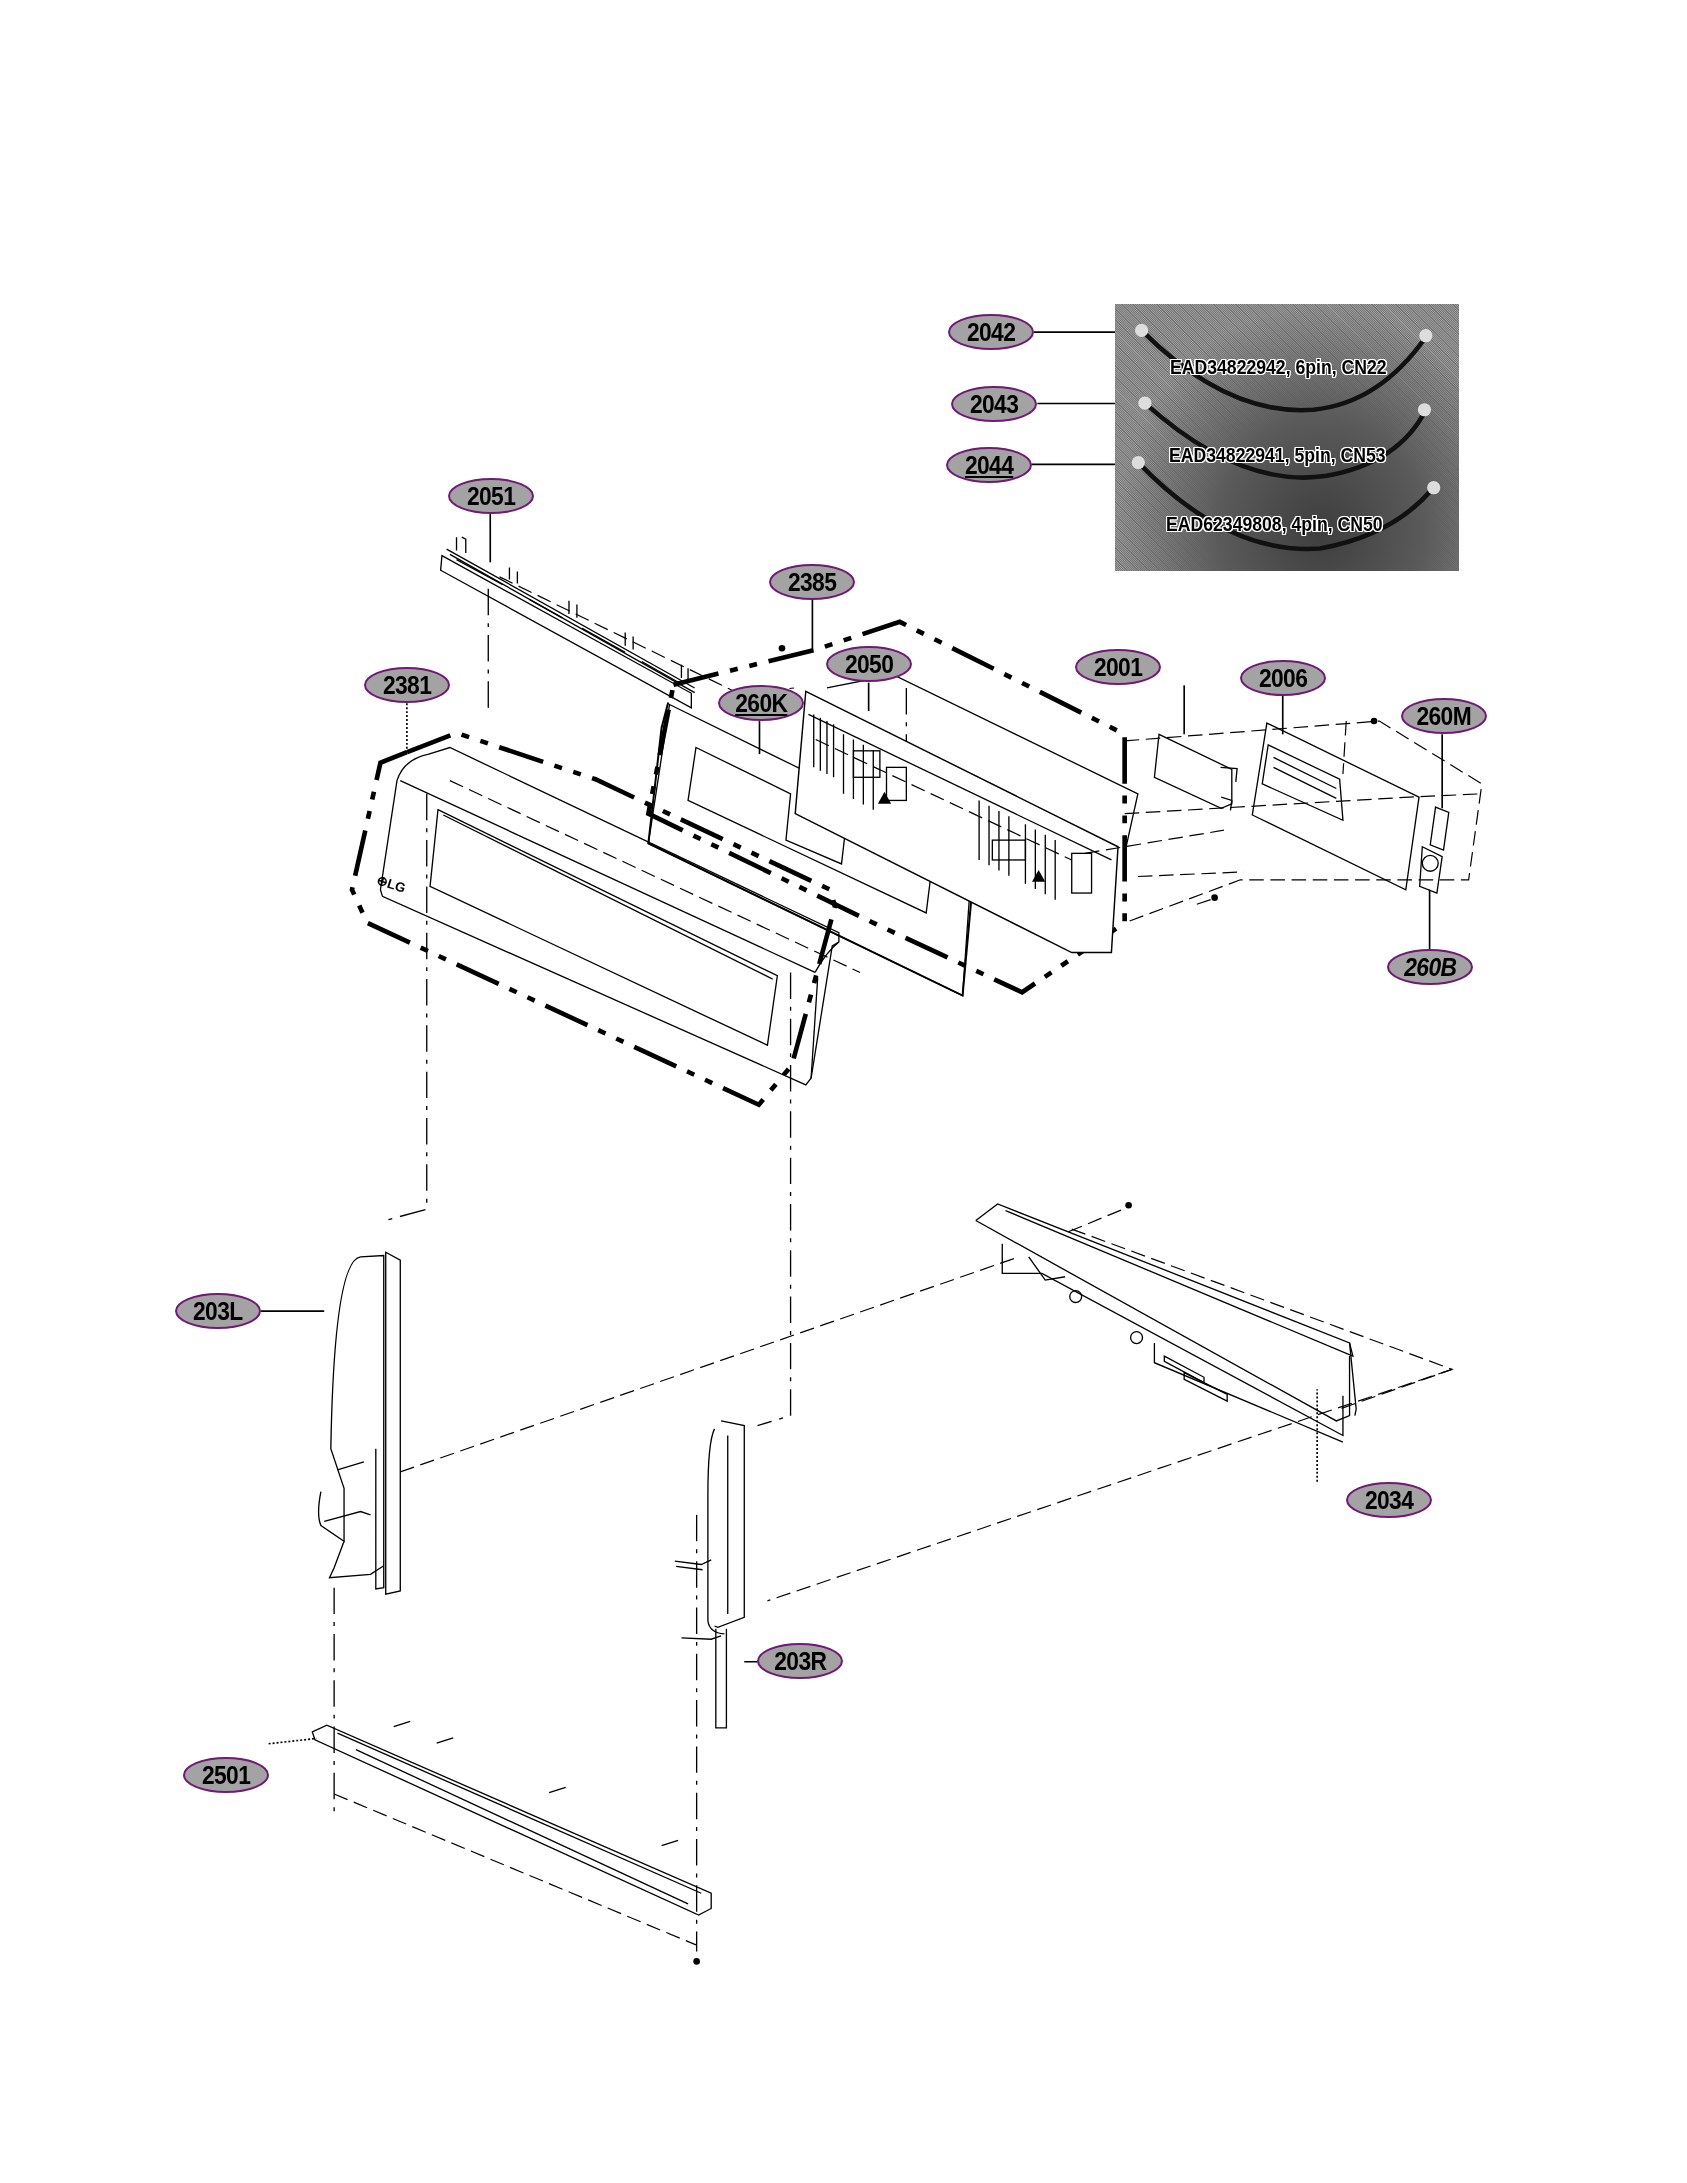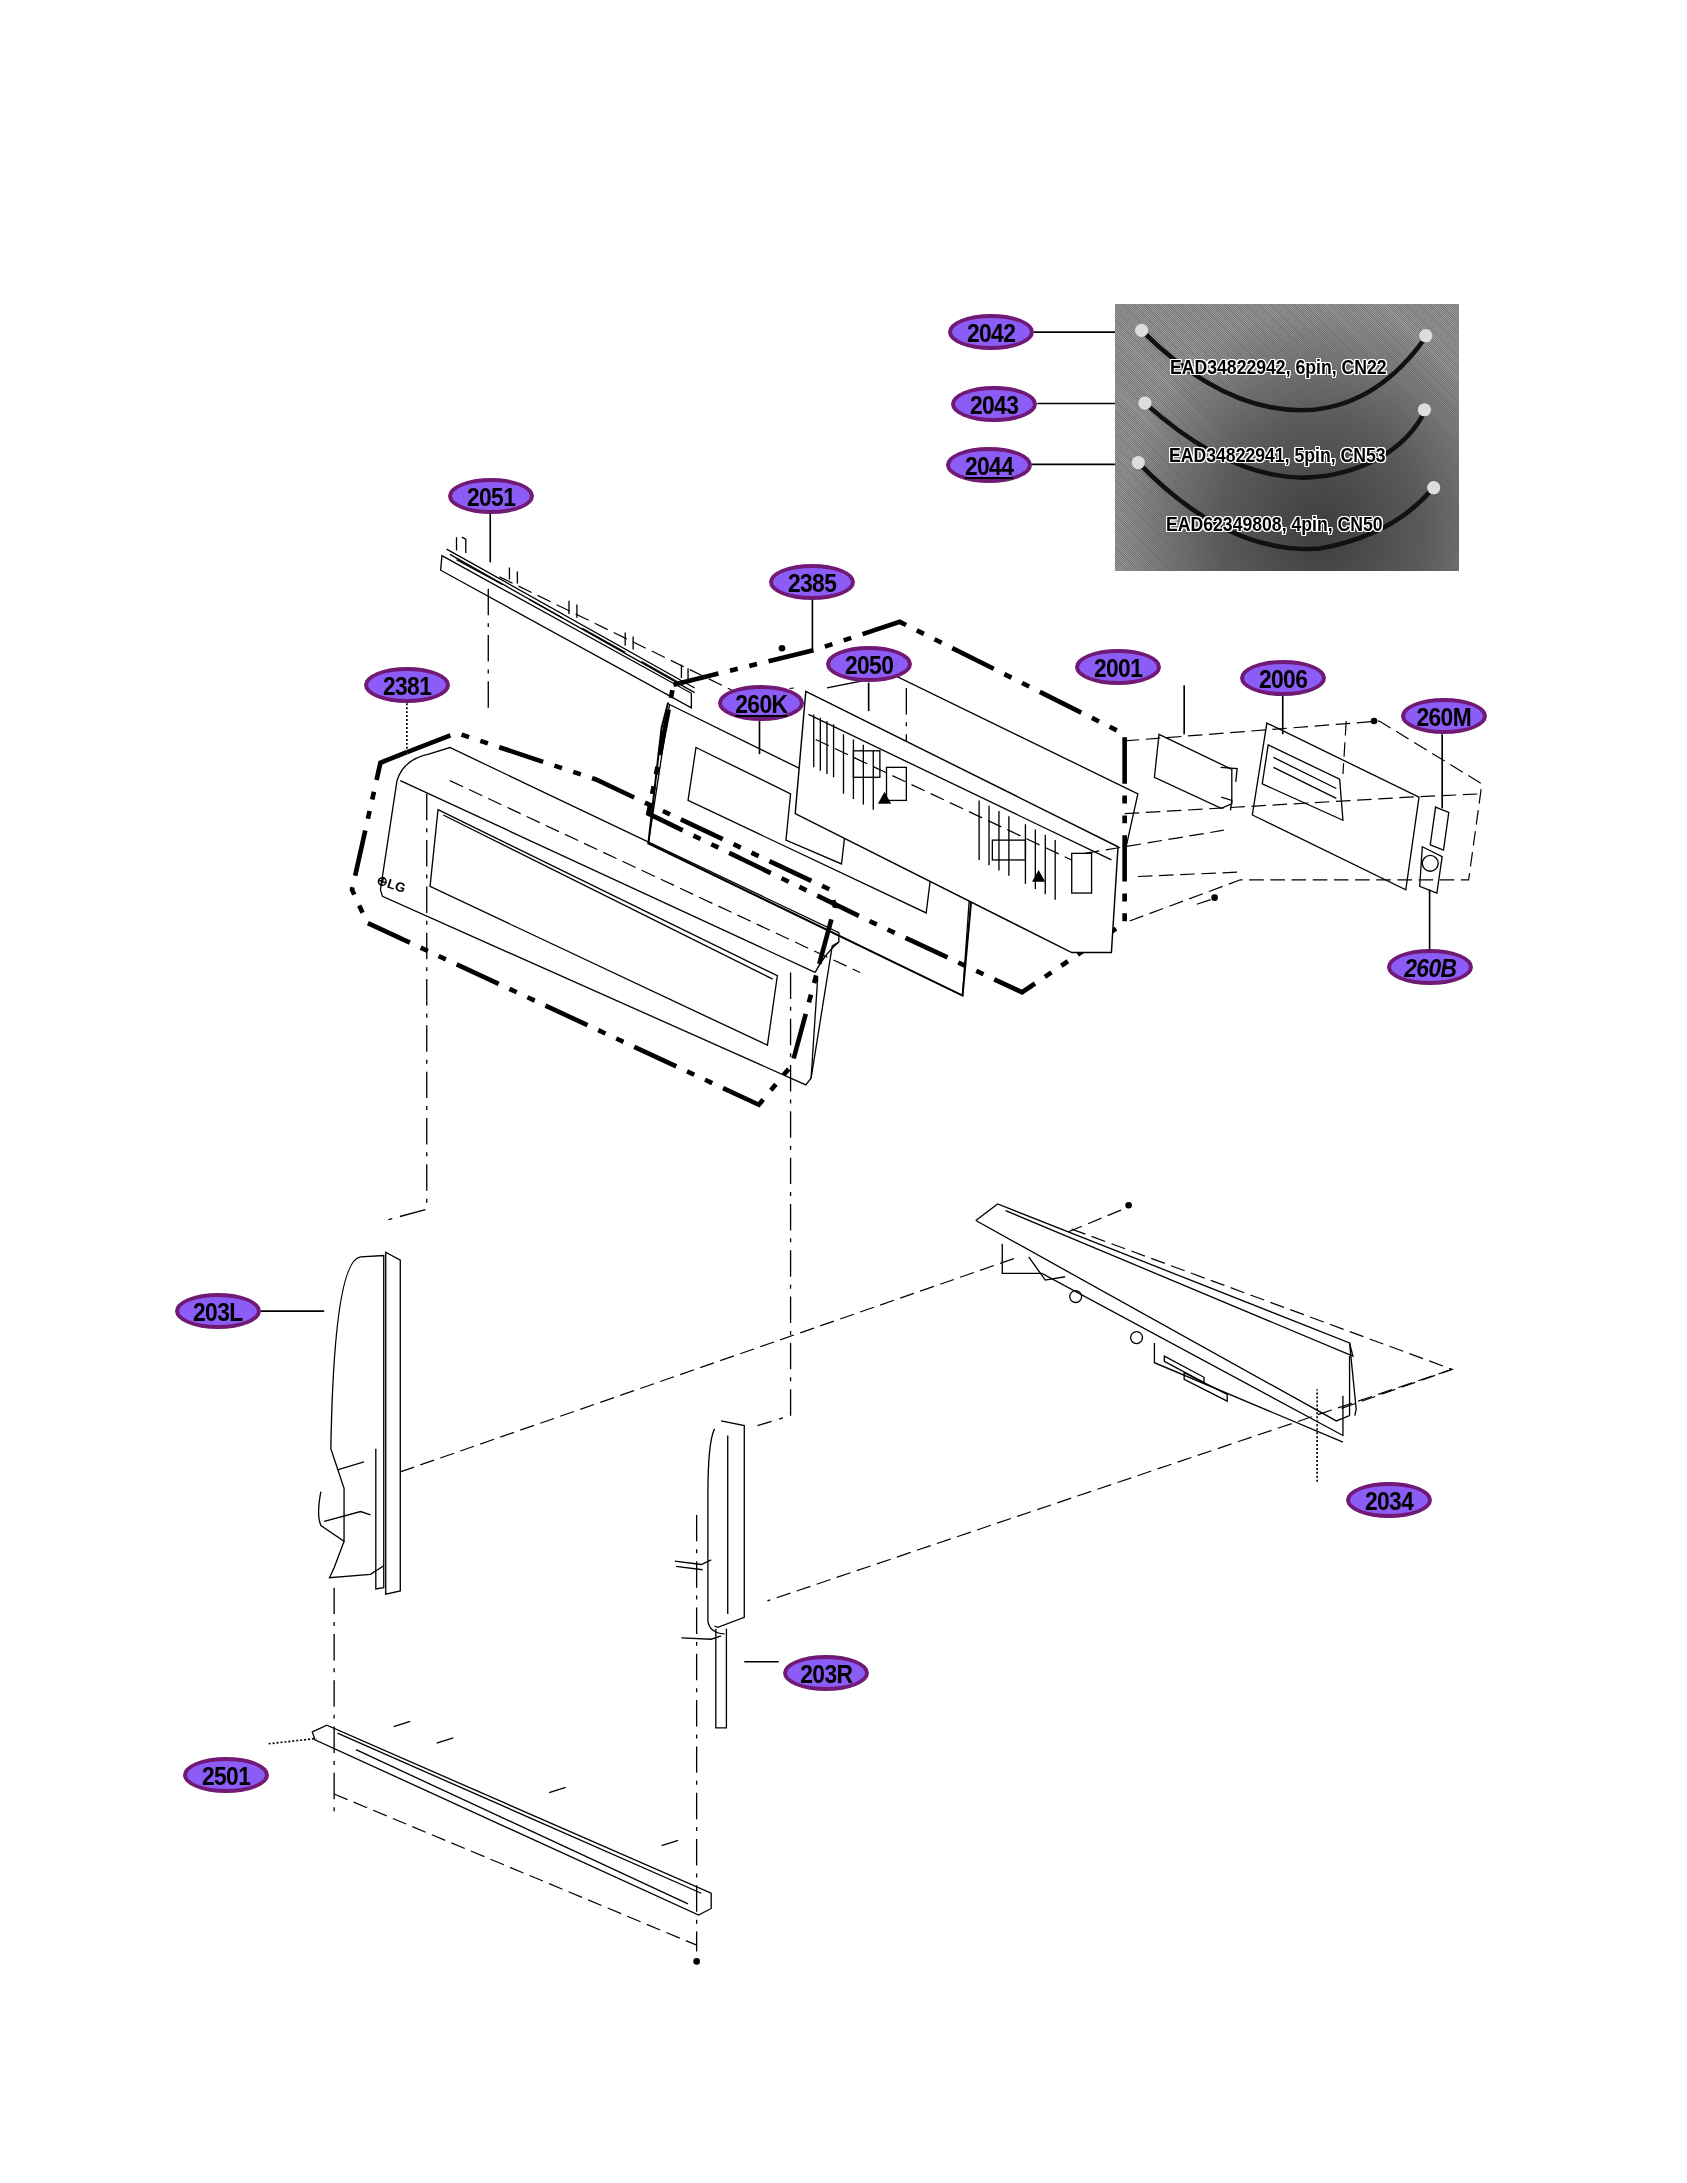--- a/index.html
+++ b/index.html
@@ -1,18 +1,18 @@
 <!DOCTYPE html>
 <html style="font-size:10.6px"><head>
 <meta charset="utf-8">
 <style>
   html, body { margin: 0; padding: 0; background: #ffffff; }
   body { width: 1687px; height: 2183px; position: relative; overflow: hidden; font-family: "Liberation Sans", sans-serif; }
   #canvas { position: absolute; left: 0; top: 0; width: 1687px; height: 2183px; }
-  .callout { position: absolute; width: 86px; height: 36px; box-sizing: border-box; border: 4px solid #701a75; border-radius: 50%; background: #8b5cf6; display: flex; align-items: flex-end; justify-content: center; }
+  .callout { position: absolute; width: 86px; height: 36px; box-sizing: border-box; border: 2px solid #701a75; border-radius: 50%; background: #a3a3a3; display: flex; align-items: center; justify-content: center; }
   .callout span { font-family: "Liberation Sans", sans-serif; font-weight: bold; font-size: 26.5px; color: #000; letter-spacing: -0.7px; transform: scaleX(0.86); display: inline-block; line-height: 1; }
   .photo-box { position: absolute; left: 1115px; top: 304px; width: 344px; height: 267px; background:
       radial-gradient(ellipse at 60% 85%, #3e3e3e 0%, #5a5a5a 35%, rgba(0,0,0,0) 70%),
       repeating-linear-gradient(45deg, #7a7a7a 0px, #7a7a7a 0.7px, #9a9a9a 0.7px, #9a9a9a 1.3px);
   }
   .harness-label { position: absolute; white-space: nowrap; font-family: "Liberation Sans", sans-serif; font-weight: bold; font-size: 20.5px; color: #000; line-height: 1;
     text-shadow: -1.3px -1.3px 0 #fff, 1.3px -1.3px 0 #fff, -1.3px 1.3px 0 #fff, 1.3px 1.3px 0 #fff, 0 1.3px 0 #fff, 0 -1.3px 0 #fff, 1.3px 0 0 #fff, -1.3px 0 0 #fff;
     transform-origin: left center; transform: scaleX(0.86); }
   svg .thin { stroke: #000; stroke-width: 2; fill: none; }
   svg .med { stroke: #000; stroke-width: 3; fill: none; }
@@ -233,19 +233,19 @@
   </div>
 <div class="callout" style="left:1387px; top:949px;font-style:italic;">
     <span>260B</span>
   </div>
 <div class="callout" style="left:175px; top:1293px;">
     <span>203L</span>
   </div>
 <div class="callout" style="left:1346px; top:1482px;">
     <span>2034</span>
   </div>
-<div class="callout" style="left:783px; top:1643px;margin-top:12px;">
+<div class="callout" style="left:757px; top:1643px;">
     <span>203R</span>
   </div>
 <div class="callout" style="left:183px; top:1725px;margin-top:32px;">
     <span>2501</span>
   </div>
 
 
 </body></html>

